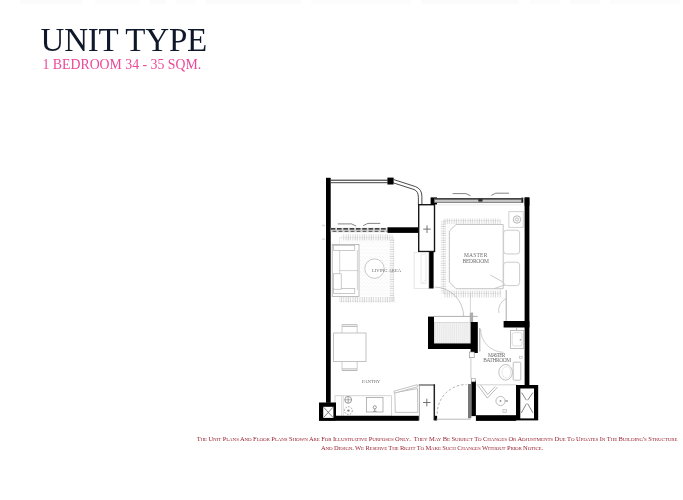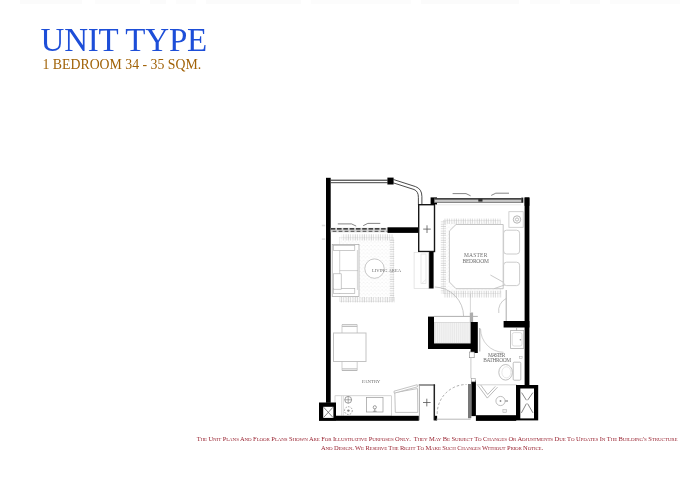--- a/index.html
+++ b/index.html
@@ -1,18 +1,18 @@
 <!DOCTYPE html>
 <html><head>
 <meta charset="utf-8">
 <style>
   html,body{margin:0;padding:0;background:#ffffff;width:683px;height:500px;overflow:hidden;}
   body{font-family:"Liberation Serif", serif;position:relative;}
-  .title{position:absolute;left:40.5px;top:21.5px;font-size:33px;letter-spacing:-0.2px;color:#1d4ed8;font-weight:400;}
-  .subtitle{position:absolute;left:42.5px;top:56.8px;font-size:13.8px;letter-spacing:0px;color:#a16207;}
+  .title{position:absolute;left:40.5px;top:21.5px;font-size:33px;letter-spacing:-0.2px;color:#0f172a;font-weight:400;}
+  .subtitle{position:absolute;left:42.5px;top:56.8px;font-size:13.8px;letter-spacing:0px;color:#ec4899;}
   .d1,.d2{position:absolute;text-align:center;color:#97202e;font-variant:small-caps;white-space:nowrap;}
   .d1{left:195px;top:434.7px;width:484px;font-size:6.5px;letter-spacing:-0.1px;}
   .d2{left:190px;top:443.6px;width:484px;font-size:6.5px;letter-spacing:-0.17px;}
   svg{position:absolute;left:0;top:0;}
   svg text{font-family:"Liberation Serif", serif;fill:#6e6e6e;}
 </style>
 </head>
 <body>
 
 <div class="title">UNIT TYPE</div>

